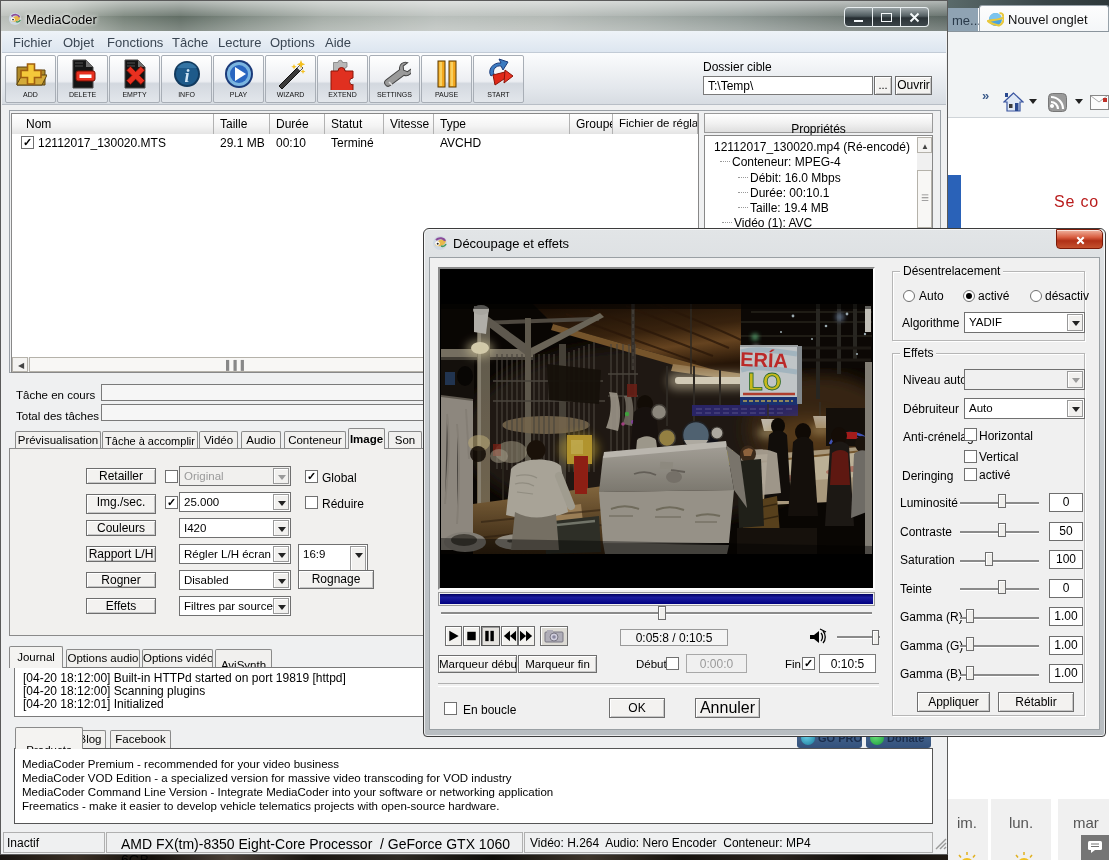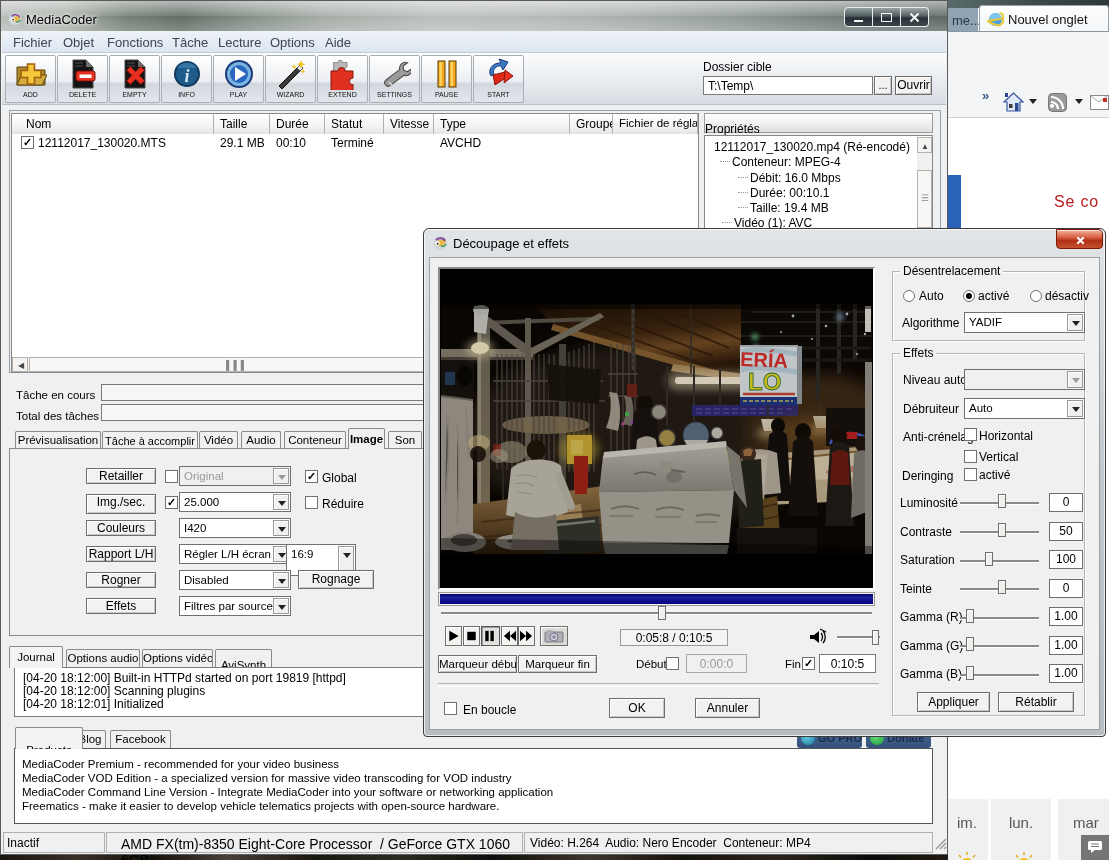--- a/index.html
+++ b/index.html
@@ -284,21 +284,21 @@
         <div class="ab" style="left:0;top:0;width:16px;height:15px;background:#f4f3f1;border:1px solid #b5b2aa;box-sizing:border-box">
               <span style="position:absolute;left:5px;top:3px;font-size:8px;color:#444">◀</span>
             </div>
         <div class="ab" style="left:17px;top:0;width:400px;height:15px;background:#f8f7f5;border:1px solid #b5b2aa;box-sizing:border-box">
               <span style="position:absolute;left:196px;top:2px;font-size:9px;color:#888;letter-spacing:1px">▌▌▌</span>
             </div>
       </div>
     </div>
 
     <div class="ab" style="left:694px;top:2px;width:229px;height:250px">
-      <div class="ab" style="left:0;top:0;width:229px;height:20px;background:linear-gradient(#ffffff,#f0f0f0 55%,#dedede);border:1px solid #9a9a9a;box-sizing:border-box;text-align:left;font-size:12px;padding-top:8px">Propriétés</div>
+      <div class="ab" style="left:0;top:0;width:229px;height:20px;background:linear-gradient(#ffffff,#f0f0f0 55%,#dedede);border:1px solid #9a9a9a;box-sizing:border-box;text-align:center;font-size:12px;padding-top:8px">Propriétés</div>
       <div class="ab" style="left:0;top:22px;width:229px;height:228px;background:#fff;border:1px solid #888;box-sizing:border-box;font-size:12px">
         <div class="ab" style="left:9px;top:4px;white-space:nowrap">12112017_130020.mp4 (Ré-encodé)</div>
         <div class="ab" style="left:27px;top:19px;white-space:nowrap"><i class="tl"></i>Conteneur: MPEG-4</div>
         <div class="ab" style="left:45px;top:35px;white-space:nowrap"><i class="tl"></i>Débit: 16.0 Mbps</div>
         <div class="ab" style="left:45px;top:50px;white-space:nowrap"><i class="tl"></i>Durée: 00:10.1</div>
         <div class="ab" style="left:45px;top:65px;white-space:nowrap"><i class="tl"></i>Taille: 19.4 MB</div>
         <div class="ab" style="left:29px;top:80px;white-space:nowrap"><i class="tl"></i>Vidéo (1): AVC</div>
 
         <div class="ab" style="left:212px;top:1px;width:15px;height:226px;background:#f0f0f0">
           <div class="ab" style="left:0;top:0;width:15px;height:16px;background:#f4f3f1;border:1px solid #b5b2aa;box-sizing:border-box">
@@ -349,21 +349,21 @@
     <div class="dd ab" style="left:169px;top:69px;width:112px;height:20px">
           <span class="tx">I420</span>
           <span class="da"></span>
         </div>
 
     <div class="rb ab" style="left:76px;top:97px;width:70px;height:16px;line-height:14px;font-size:12px">Rapport L/H</div>
     <div class="dd ab" style="left:169px;top:95px;width:112px;height:20px">
           <span class="tx">Régler L/H écran</span>
           <span class="da"></span>
         </div>
-    <div class="dd ab" style="left:276px;top:95px;width:70px;height:32px">
+    <div class="dd ab" style="left:288px;top:95px;width:70px;height:32px">
           <span class="tx">16:9</span>
           <span class="da"></span>
         </div>
 
     <div class="rb ab" style="left:76px;top:123px;width:70px;height:16px;line-height:14px;font-size:12px">Rogner</div>
     <div class="dd ab" style="left:169px;top:121px;width:112px;height:20px">
           <span class="tx">Disabled</span>
           <span class="da"></span>
         </div>
     <div class="rb ab" style="left:288px;top:121px;width:76px;height:19px;line-height:17px;font-size:12px">Rognage</div>
@@ -737,21 +737,21 @@
     <div class="ab" style="left:256px;top:396px;width:61px;height:19px;background:#f0f0f0;border:1px solid #a8a8a8;box-sizing:border-box;text-align:center;font-size:12px;padding-top:2px;color:#9a9a9a">0:00:0</div>
     <span class="lb" style="left:355px;top:400px;font-size:11.5px">Fin</span>
     <span class="cb" style="left:372px;top:399px;line-height:10px">✓</span>
     <div class="ab" style="left:389px;top:396px;width:57px;height:19px;background:#fff;border:1px solid #7a7a7a;box-sizing:border-box;text-align:center;font-size:12px;padding-top:2px">0:10:5</div>
 
     <div class="ab" style="left:8px;top:425px;width:441px;height:2px;border-top:1px solid #b0b0b0;border-bottom:1px solid #fff"></div>
 
     <span class="cb" style="left:14px;top:444px"></span>
     <span class="lb" style="left:33px;top:445px">En boucle</span>
     <div class="rb ab" style="left:179px;top:440px;width:56px;height:20px;line-height:18px;font-size:12px">OK</div>
-    <div class="rb ab" style="left:265px;top:440px;width:65px;height:20px;line-height:18px;font-size:12px">Annuler</div>
+    <div class="rb ab" style="left:265px;top:440px;width:65px;height:20px;line-height:18px;font-size:16px">Annuler</div>
 
     <div class="gb ab" style="left:462px;top:13px;width:193px;height:70px;background:#f0f0f0">
       <span class="gbl">Désentrelacement</span>
       <span class="rd" style="left:10px;top:18px"></span>
           <span class="lb" style="left:26px;top:17px">Auto</span>
       <span class="rd" style="left:70px;top:18px">
             <i style="position:absolute;left:2px;top:2px;width:6px;height:6px;background:#000;border-radius:50%"></i>
           </span>
           <span class="lb" style="left:85px;top:17px">activé</span>
       <span class="rd" style="left:137px;top:18px"></span>

